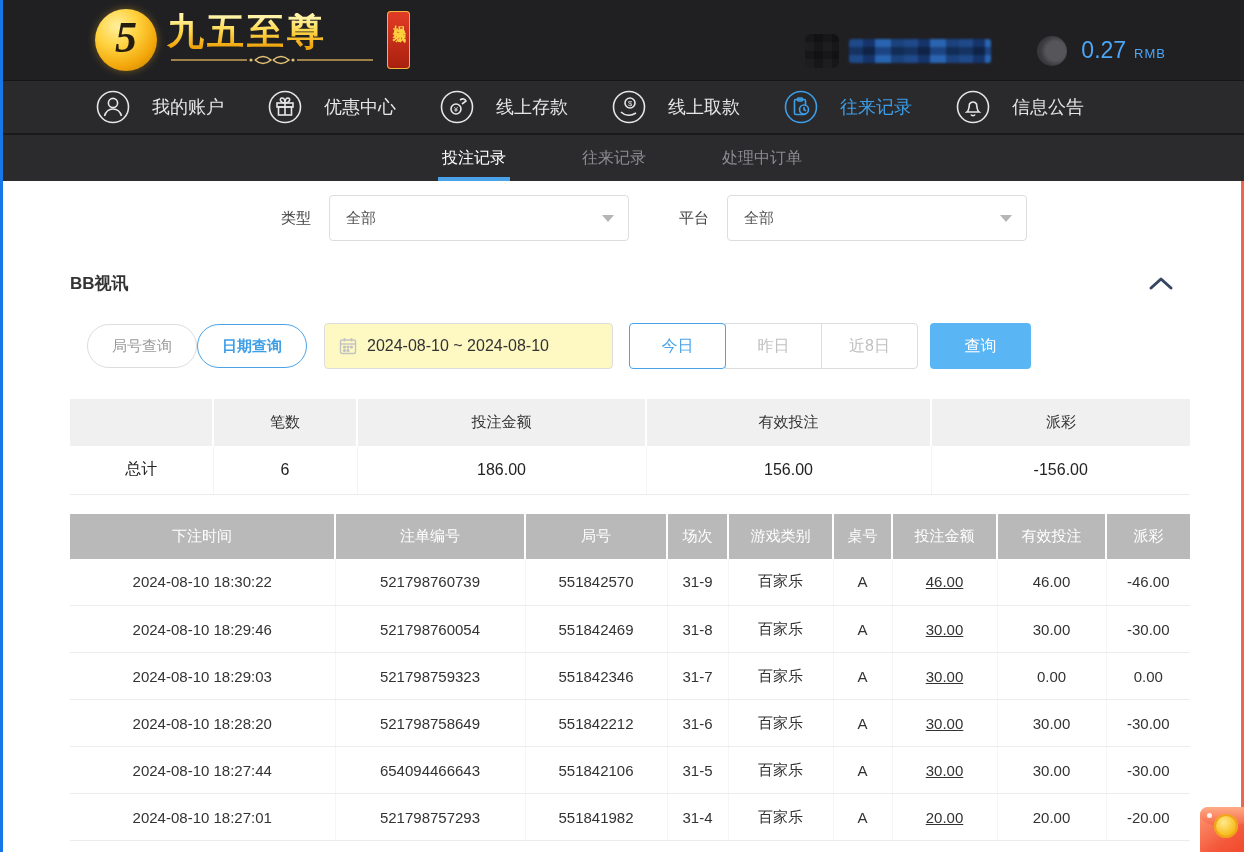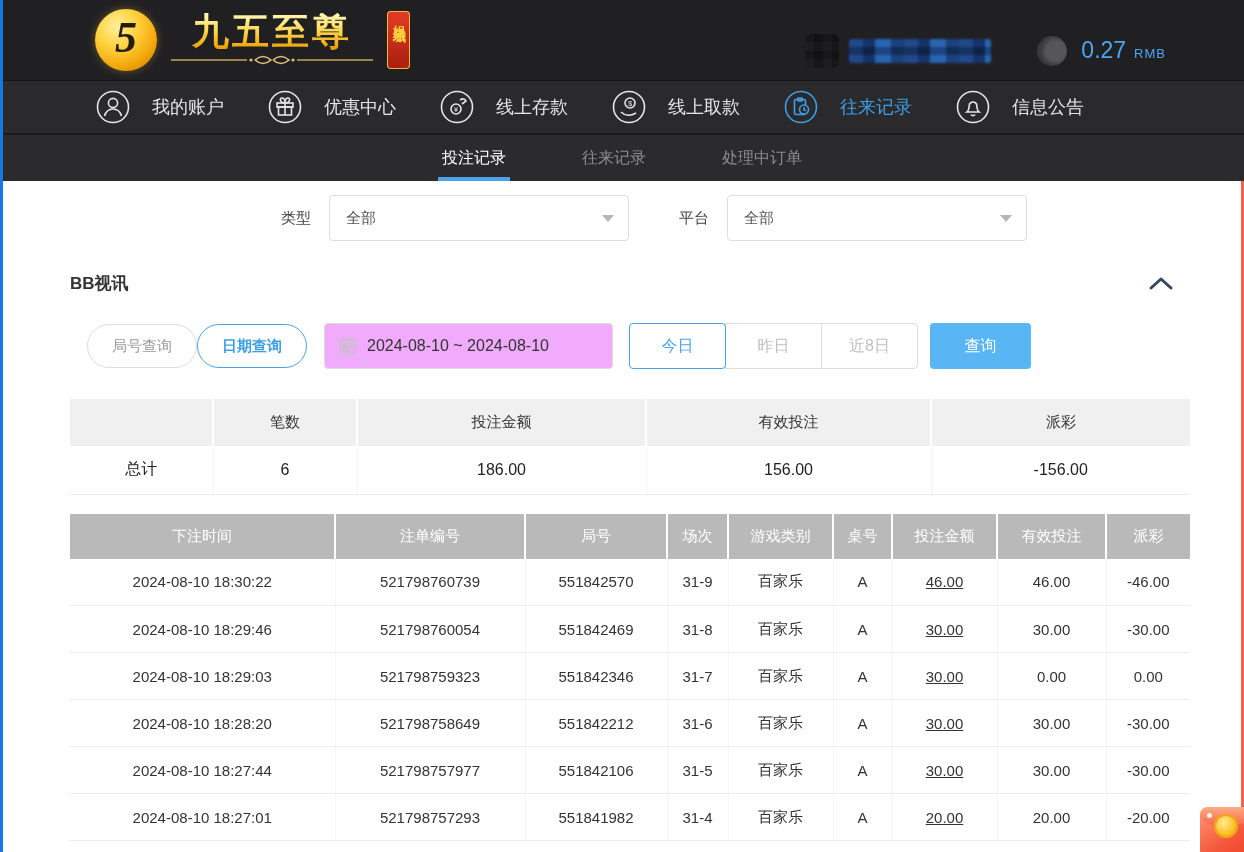--- a/index.html
+++ b/index.html
@@ -12,21 +12,21 @@
   .left-strip { position:absolute; left:0; top:0; width:3px; height:852px; background:#1777e8; z-index:60; }
   .right-strip { position:absolute; right:0; top:181px; width:3px; height:671px; background:#f0654d; z-index:60; }
 
   
   .top-header { height:80px; background:#202023; display:flex; align-items:center; justify-content:space-between; padding:0 78px 0 95px; }
   .logo { display:flex; align-items:center; gap:10px; }
   .logo-coin { width:62px; height:62px; border-radius:50%;
     background:radial-gradient(circle at 35% 28%, #ffef9d 0%, #ffd23e 35%, #f2a60a 68%, #b97400 100%);
     display:flex; align-items:center; justify-content:center; box-shadow:0 0 8px rgba(255,190,40,.35); }
   .logo-coin span { font-family:"Liberation Serif", serif; font-style:italic; font-weight:bold; font-size:44px; color:#241d10; line-height:1; transform:translateY(-2px); }
-  .logo-text-wrap { display:flex; flex-direction:column; align-items:center; }
+  .logo-text-wrap { display:flex; flex-direction:column; align-items:flex-start; }
   .logo-title { font-size:37px; font-weight:bold; letter-spacing:3px; line-height:1.05;
     background:linear-gradient(#fff3a8 10%, #ffd84d 45%, #eda008 90%);
     -webkit-background-clip:text; background-clip:text; color:transparent; }
   .logo-flourish { width:210px; height:14px; margin-top:1px; }
   .logo-badge { writing-mode:vertical-rl; text-orientation:upright; background:linear-gradient(#e23c25,#a81f0e);
     color:#ffd23e; font-size:13px; font-weight:bold; padding:4px 4px; border-radius:4px; line-height:1.15;
     letter-spacing:2px; box-shadow:inset 0 0 0 1px #f2b63c; height:58px; display:flex; align-items:center; }
   .user-area { display:flex; align-items:center;margin-top:21px; }
   .censor-avatar { width:34px; height:34px; border-radius:6px; margin-right:10px;
     background:repeating-linear-gradient(90deg,#39393c 0 9px,#2c2c2f 9px 18px),repeating-linear-gradient(0deg,#424245 0 9px,#343437 9px 17px);
@@ -61,21 +61,21 @@
   .filter-gap { width:50px; }
 
   .section-header { display:flex; justify-content:space-between; align-items:center; margin:30px 70px 0; height:24px; }
   .section-title { font-size:17px; font-weight:bold; color:#333; }
   .collapse-btn { cursor:pointer; display:flex; align-items:center; }
 
   .query-row { display:flex; align-items:center; margin:28px 70px 0; height:46px; }
   .pill-btn { height:44px; padding:0 24px; border-radius:22px; background:#fff; font-size:15px; cursor:pointer; }
   .pill-btn.active { border:1px solid #4aa3e8; color:#3d9ee8; font-weight:bold; }
   .pill-btn.idle { border:1px solid #ddd; color:#999; margin-left:17px; }
-  .date-box { margin-left:17px; width:289px; height:46px; border:1px solid #ddd; border-radius:4px; display:flex; align-items:center; padding:8px 14px; cursor:pointer; background:#f0abfc; }
+  .date-box { margin-left:17px; width:289px; height:46px; border:1px solid #ddd; border-radius:4px; display:flex; align-items:center; padding:8px 14px; cursor:pointer; background:#fef9c3; }
   .date-box svg { margin-right:10px; }
   .date-text { font-size:16px; color:#333; }
   .seg-group { display:flex; margin-left:16px; width:289px; height:46px; }
   .seg-btn { flex:1; background:#fff; border:1px solid #ddd; font-size:16px; color:#c0c0c0; cursor:pointer; margin-left:-1px; position:relative; }
   .seg-btn:first-child { margin-left:0; border-radius:4px 0 0 4px; }
   .seg-btn:last-child { border-radius:0 4px 4px 0; }
   .seg-btn.active { border:1px solid #4aa3e8; color:#4aa3e8; z-index:2; border-radius:4px; }
   .search-btn { margin-left:12px; width:101px; height:46px; background:#5ab5f5; color:#fff; font-size:16px; border:none; border-radius:4px; cursor:pointer; }
 
   
@@ -340,21 +340,21 @@
           <td>551842212</td>
           <td>31-6</td>
           <td>百家乐</td>
           <td>A</td>
           <td class="amt-link">30.00</td>
           <td>30.00</td>
           <td class="neg">-30.00</td>
         </tr>
         <tr>
           <td>2024-08-10 18:27:44</td>
-          <td>521798757977</td>
+          <td>654094466643</td>
           <td>551842106</td>
           <td>31-5</td>
           <td>百家乐</td>
           <td>A</td>
           <td class="amt-link">30.00</td>
           <td>30.00</td>
           <td class="neg">-30.00</td>
         </tr>
         <tr>
           <td>2024-08-10 18:27:01</td>

